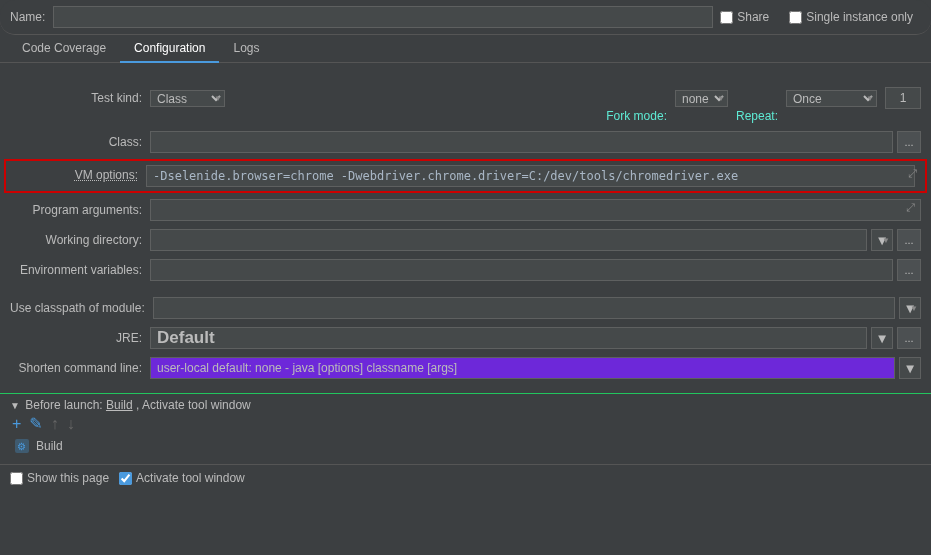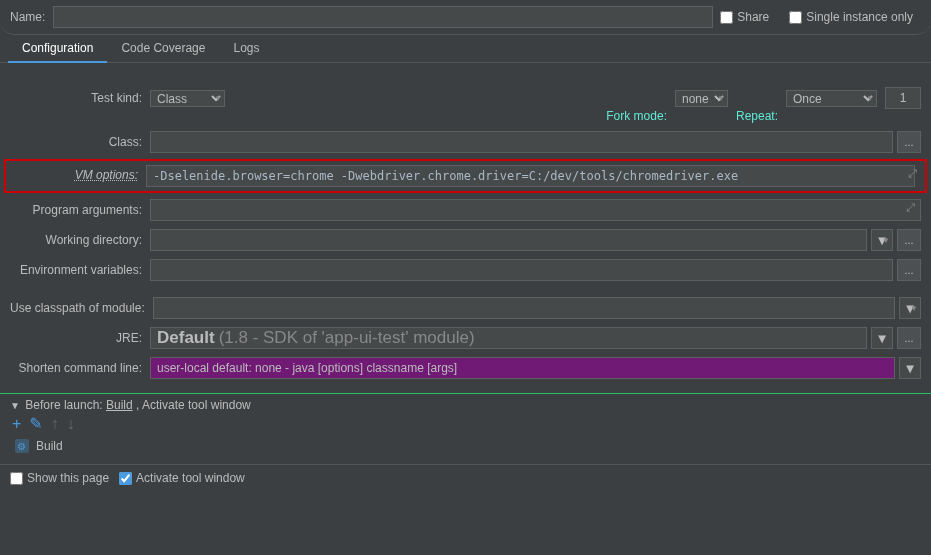--- a/index.html
+++ b/index.html
@@ -163,21 +163,20 @@
       position: relative;
     }
     .vm-options-label {
       min-width: 130px;
       color: #bbbbbb;
       font-size: 12px;
       text-align: right;
       padding-right: 8px;
       padding-top: 3px;
       text-decoration: underline dotted;
-      font-style: italic;
     }
     .vm-options-input {
       flex: 1;
       background: #45494a;
       border: 1px solid #5e6060;
       color: #a9b7c6;
       height: 22px;
       padding: 2px 6px;
       font-size: 12px;
       font-family: monospace;
@@ -291,22 +290,22 @@
       <span>Share</span>
     </label>
     <label class="checkbox-label">
       <input type="checkbox" style="">
       <span>Single instance only</span>
     </label>
   </div>
 </div>
 
 <div class="tabs">
+  <div class="tab">Code Coverage</div>
   <div class="tab active">Configuration</div>
-  <div class="tab">Code Coverage</div>
   <div class="tab">Logs</div>
 </div>
 
 <div class="content">
 
   <div class="test-kind-row">
     <span class="form-label">Test kind:</span>
     <div class="test-kind-left">
       <div class="select-wrapper">
         <select class="select-box" style="padding-right:20px;">
@@ -380,31 +379,30 @@
         <button class="btn-dropdown">▼</button>
       </div>
     </div>
   </div>
 
   <div class="form-row">
     <span class="form-label">JRE:</span>
     <div class="form-field">
       <div style="flex:1;background:#45494a;border:1px solid #5e6060;height:22px;display:flex;align-items:center;padding:0 6px;font-size:17px;color:#bbbbbb;">
         <strong>Default</strong>
-        <span style="color:#888;margin-left:4px;">(1.8 - SDK of 'app-ui-test' module)</span>
       </div>
       <button class="btn-dropdown">▼</button>
       <button class="btn-dots">...</button>
     </div>
   </div>
 
   <div class="form-row">
     <span class="form-label">Shorten command line:</span>
     <div class="form-field">
-      <div style="flex:1;background:#701a75;border:1px solid #5e6060;height:22px;display:flex;align-items:center;padding:0 6px;font-size:12px;color:#bbbbbb;">
+      <div style="flex:1;background:#6d28d9;border:1px solid #5e6060;height:22px;display:flex;align-items:center;padding:0 6px;font-size:12px;color:#bbbbbb;">
         <span>user-local default: none - java [options] classname [args]</span>
       </div>
       <button class="btn-dropdown">▼</button>
     </div>
   </div>
 
 </div>
 
 <div class="before-launch-section">
   <div class="before-launch-title">

